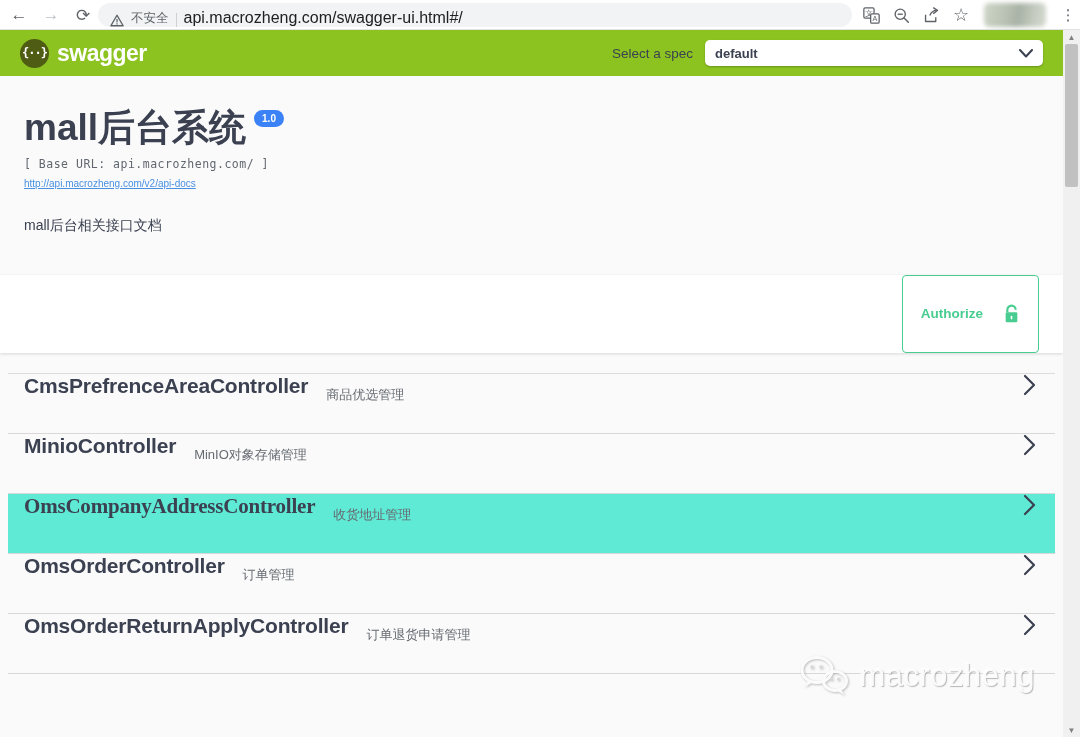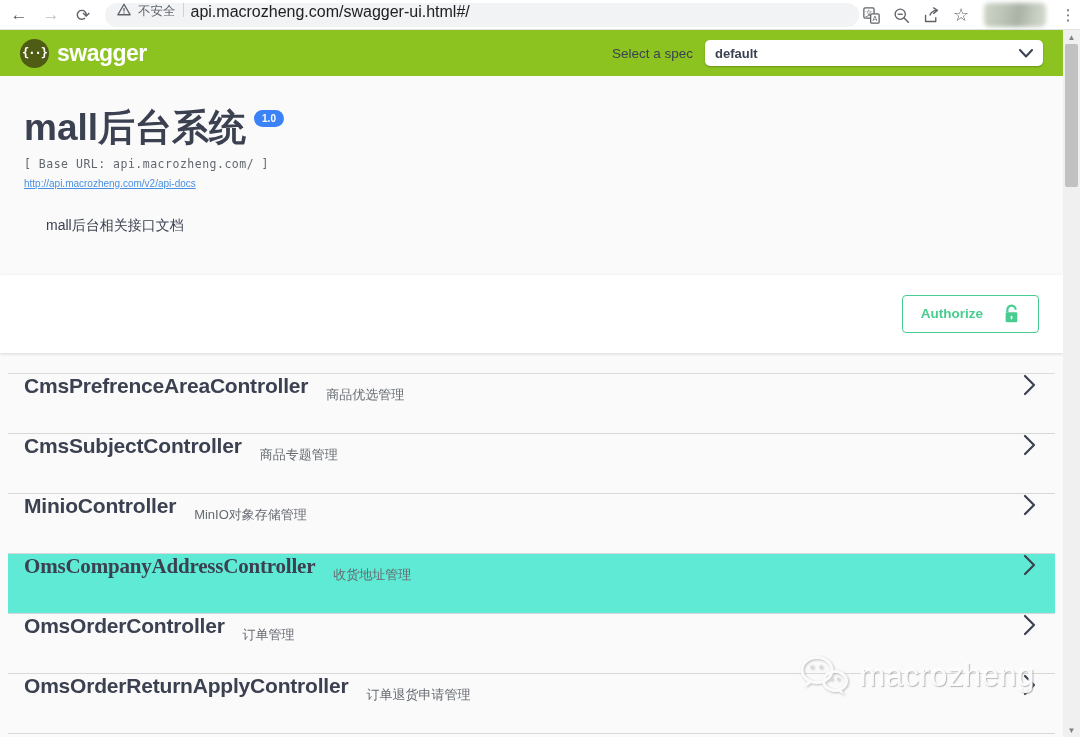--- a/index.html
+++ b/index.html
@@ -5,22 +5,22 @@
   * { margin: 0; padding: 0; box-sizing: border-box; }
   html, body { width: 1080px; height: 737px; overflow: hidden; }
   body { font-family: "Liberation Sans", sans-serif; background: #fff; position: relative; }
 
   
   .browser-bar { position: absolute; top: 0; left: 0; width: 1080px; height: 30px;
     background: #fff; border-bottom: 1px solid #e2e2e2; z-index: 50; }
   .nav-ico { position: absolute; top: 0; height: 30px; display: flex; align-items: center;
     justify-content: center; width: 26px; color: #5f6368; font-size: 17px; cursor: pointer; }
   .nav-ico.disabled { color: #bdc1c6; }
-  .omnibox { position: absolute; left: 105px; top: 3px; width: 754px; height: 24px;
-    background: #f1f3f4; border-radius: 12px; display: flex; align-items: flex-start;
+  .omnibox { position: absolute; left: 98px; top: 3px; width: 754px; height: 24px;
+    background: #f1f3f4; border-radius: 12px; display: flex; align-items: flex-end;
     padding: 0 12px; gap: 7px; }
   .sec-label { color: #5f6368; font-size: 12.5px; }
   .omni-sep { width: 1px; height: 14px; background: #cfd1d4; }
   .url-text { color: #202124; font-size: 16px; }
   .bar-right-ico { position: absolute; top: 0; height: 30px; width: 26px; display: flex;
     align-items: center; justify-content: center; color: #5f6368; cursor: pointer; }
   .avatar-blob { position: absolute; left: 984px; top: 3px; width: 62px; height: 24px;
     border-radius: 5px;
     background: linear-gradient(100deg,#cfd6c8 0%,#b9c2b4 35%,#a9b2a6 55%,#c5ccc0 80%,#d6dbd2 100%);
     filter: blur(2px); }
@@ -59,25 +59,25 @@
   
   .info { padding: 32px 24px 22px 24px; }
   .info-title-row { display: flex; align-items: flex-start; }
   .info-title { font-size: 37px; font-weight: 700; color: #3b4151; line-height: 1.1; }
   .version-badge { background: #3b82f6; color: #fff; font-size: 10px; font-weight: 700;
     padding: 3px 8px; border-radius: 50px; margin-left: 8px; margin-top: 2px; }
   .base-url { margin-top: 8px; font-family: "DejaVu Sans Mono", monospace;
     font-size: 11.5px; color: #61676f; letter-spacing: 0.5px; }
   .spec-link { display: inline-block; margin-top: 7px; font-size: 10px; color: #4990e2;
     text-decoration: underline; cursor: pointer; }
-  .info-desc { margin-top: 26px; font-size: 14px; color: #3b4151; margin-left: 22px; }
+  .info-desc { margin-top: 26px; font-size: 14px; color: #3b4151; }
 
   
   .scheme-container { margin-top: 18px; height: 78px; background: #fff;
-    box-shadow: 0 1px 3px rgba(0,0,0,0.14); display: flex; align-items: center;
+    box-shadow: 0 1px 3px rgba(0,0,0,0.14); display: flex; 
     justify-content: flex-end; padding-right: 24px; }
   .authorize-btn { display: flex; align-items: center; gap: 20px; background: #fff;
     border: 1.5px solid #49cc90; border-radius: 4px; padding: 8px 18px; cursor: pointer; }
   .authorize-label { color: #49cc90; font-size: 13.5px; font-weight: 700; }
 
   
   .tag-list { margin: 20px 8px 0 8px; border-top: 1px solid #dcdcdc; }
   .tag-row { height: 60px; display: flex; align-items: flex-start; padding: 0 18px 0 16px;
     border-bottom: 1px solid #d8d8d8; cursor: pointer; position: relative; }
   .tag-row.highlight { background: #5eead4; font-family: Liberation Serif, serif; }
@@ -185,29 +185,20 @@
             <rect x="9" y="14" width="2" height="4.5" rx="1" fill="#fff"></rect>
           </svg>
         </span>
       </button>
     </div>
 
     <div class="tag-list">
         <div class="tag-row">
         <span class="tag-name">CmsPrefrenceAreaController</span>
         <span class="tag-desc">商品优选管理</span>
-        <span class="tag-chevron">
-          <svg width="15" height="22" viewBox="0 0 15 22">
-            <path d="M3 2 L12 11 L3 20" fill="none" stroke="#3b4151" stroke-width="2.2" stroke-linecap="round" stroke-linejoin="round"></path>
-          </svg>
-        </span>
-      </div>
-        <div class="tag-row">
-        <span class="tag-name">CmsSubjectController</span>
-        <span class="tag-desc">商品专题管理</span>
         <span class="tag-chevron">
           <svg width="15" height="22" viewBox="0 0 15 22">
             <path d="M3 2 L12 11 L3 20" fill="none" stroke="#3b4151" stroke-width="2.2" stroke-linecap="round" stroke-linejoin="round"></path>
           </svg>
         </span>
       </div>
         <div class="tag-row">
         <span class="tag-name">MinioController</span>
         <span class="tag-desc">MinIO对象存储管理</span>
         <span class="tag-chevron">

